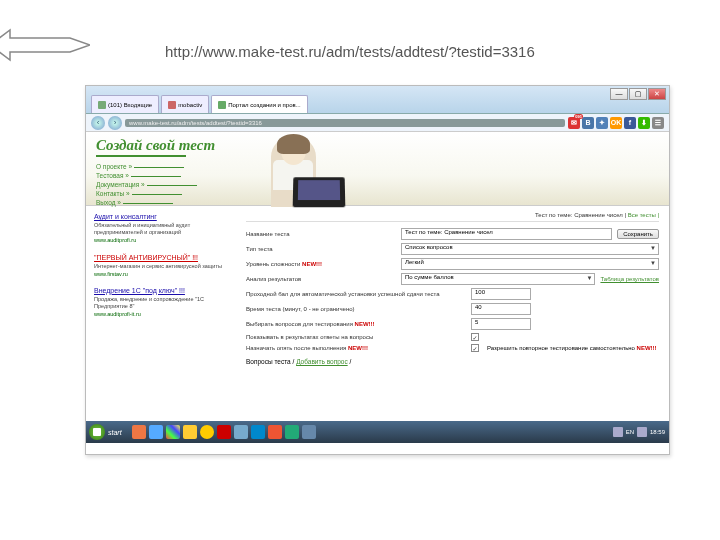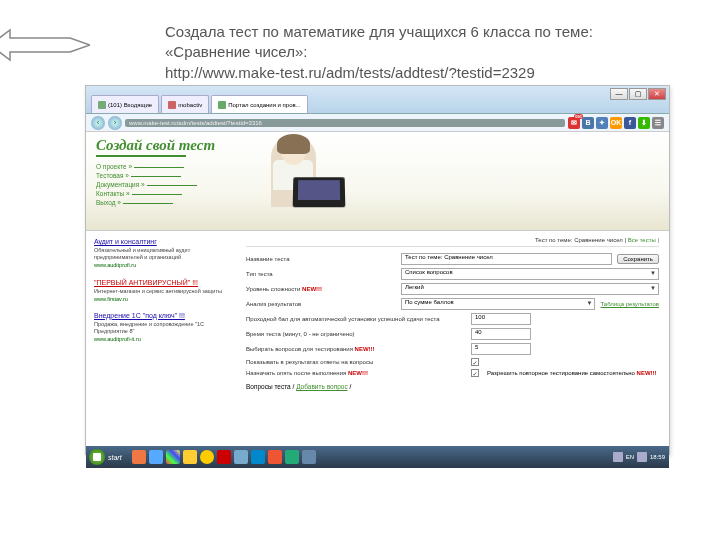--- a/index.html
+++ b/index.html
@@ -20,21 +20,21 @@
   .win-controls { position: absolute; right: 3px; top: 2px; display: flex; gap: 1px; }
   .win-btn { width: 18px; height: 12px; background: linear-gradient(to bottom,#f8f8f8,#ddd); border: 1px solid #999; font-size: 7px; text-align: center; line-height: 10px; }
   .win-btn.close { background: linear-gradient(to bottom,#e88,#c44); color: #fff; }
   
   .addr-bar { height: 18px; background: #eef4fb; display: flex; align-items: center; padding: 0 5px; gap: 3px; border-bottom: 1px solid #ccc; }
   .nav-btn { width: 14px; height: 14px; border-radius: 50%; background: radial-gradient(circle,#cfe,#79c); display: flex; align-items: center; justify-content: center; font-size: 8px; color: #357; }
   .url-box { flex: 1; background: #899; color: #eee; padding: 1px 4px; font-size: 6px; border-radius: 2px; }
   .ext-icons { display: flex; gap: 2px; }
   .ext-ico { width: 12px; height: 12px; border-radius: 2px; display: flex; align-items: center; justify-content: center; font-size: 7px; color: #fff; font-weight: bold; }
   
-  .site-header { height: 99px; background: linear-gradient(to bottom,#fff 0%,#f8f8f0 60%,#e8e5d0 100%); display: flex; position: relative; border-bottom: 1px solid #ccc; }
+  .site-header { height: 74px; background: linear-gradient(to bottom,#fff 0%,#f8f8f0 60%,#e8e5d0 100%); display: flex; position: relative; border-bottom: 1px solid #ccc; }
   .logo-area { width: 165px; padding: 5px 0 0 10px; }
   .logo-text { font-family: Georgia, serif; font-style: italic; font-size: 15px; color: #418f30; font-weight: bold; }
   .logo-und { width: 90px; height: 2px; background: #418f30; margin-top: 1px; }
   .nav-menu { margin-top: 6px; }
   .nav-item { font-size: 6.5px; color: #418f30; margin-bottom: 2px; white-space: nowrap; }
   .nav-item .dash { display: inline-block; width: 50px; border-bottom: 1px solid #418f30; margin-left: 2px; vertical-align: middle; }
   
   .photo { width: 130px; height: 76px; position: relative; overflow: hidden; }
   .photo .person { position: absolute; left: 20px; top: 5px; width: 45px; height: 70px; background: #e8dcc8; border-radius: 20px 20px 0 0; }
   .photo .head { position: absolute; left: 30px; top: 5px; width: 25px; height: 28px; background: #f4e6d0; border-radius: 50%; }
@@ -89,22 +89,22 @@
 <body>
 
 <div class="slide">
   <div class="deco-arrow">
     <svg viewBox="0 0 100 40">
         <polygon points="0,20 20,5 20,13 80,13 100,20 80,27 20,27 20,35" fill="none" stroke="#888" stroke-width="1.5"></polygon>
       </svg>
   </div>
 
   <div class="caption">
-    <span>Создала тест по математике для учащихся 6 класса по теме: «Сравнение чисел»:</span><br>
-    <span>http://www.make-test.ru/adm/tests/addtest/?testid=2329</span>
+    <br>
+    <span>http://www.make-test.ru/adm/tests/addtest/?testid=3316</span>
   </div>
 
   <div class="screenshot">
 
     <div class="browser-chrome">
       <div class="tab">
           <span class="fav"></span>
           <span>(101) Входящие</span>
         </div>
       <div class="tab">

